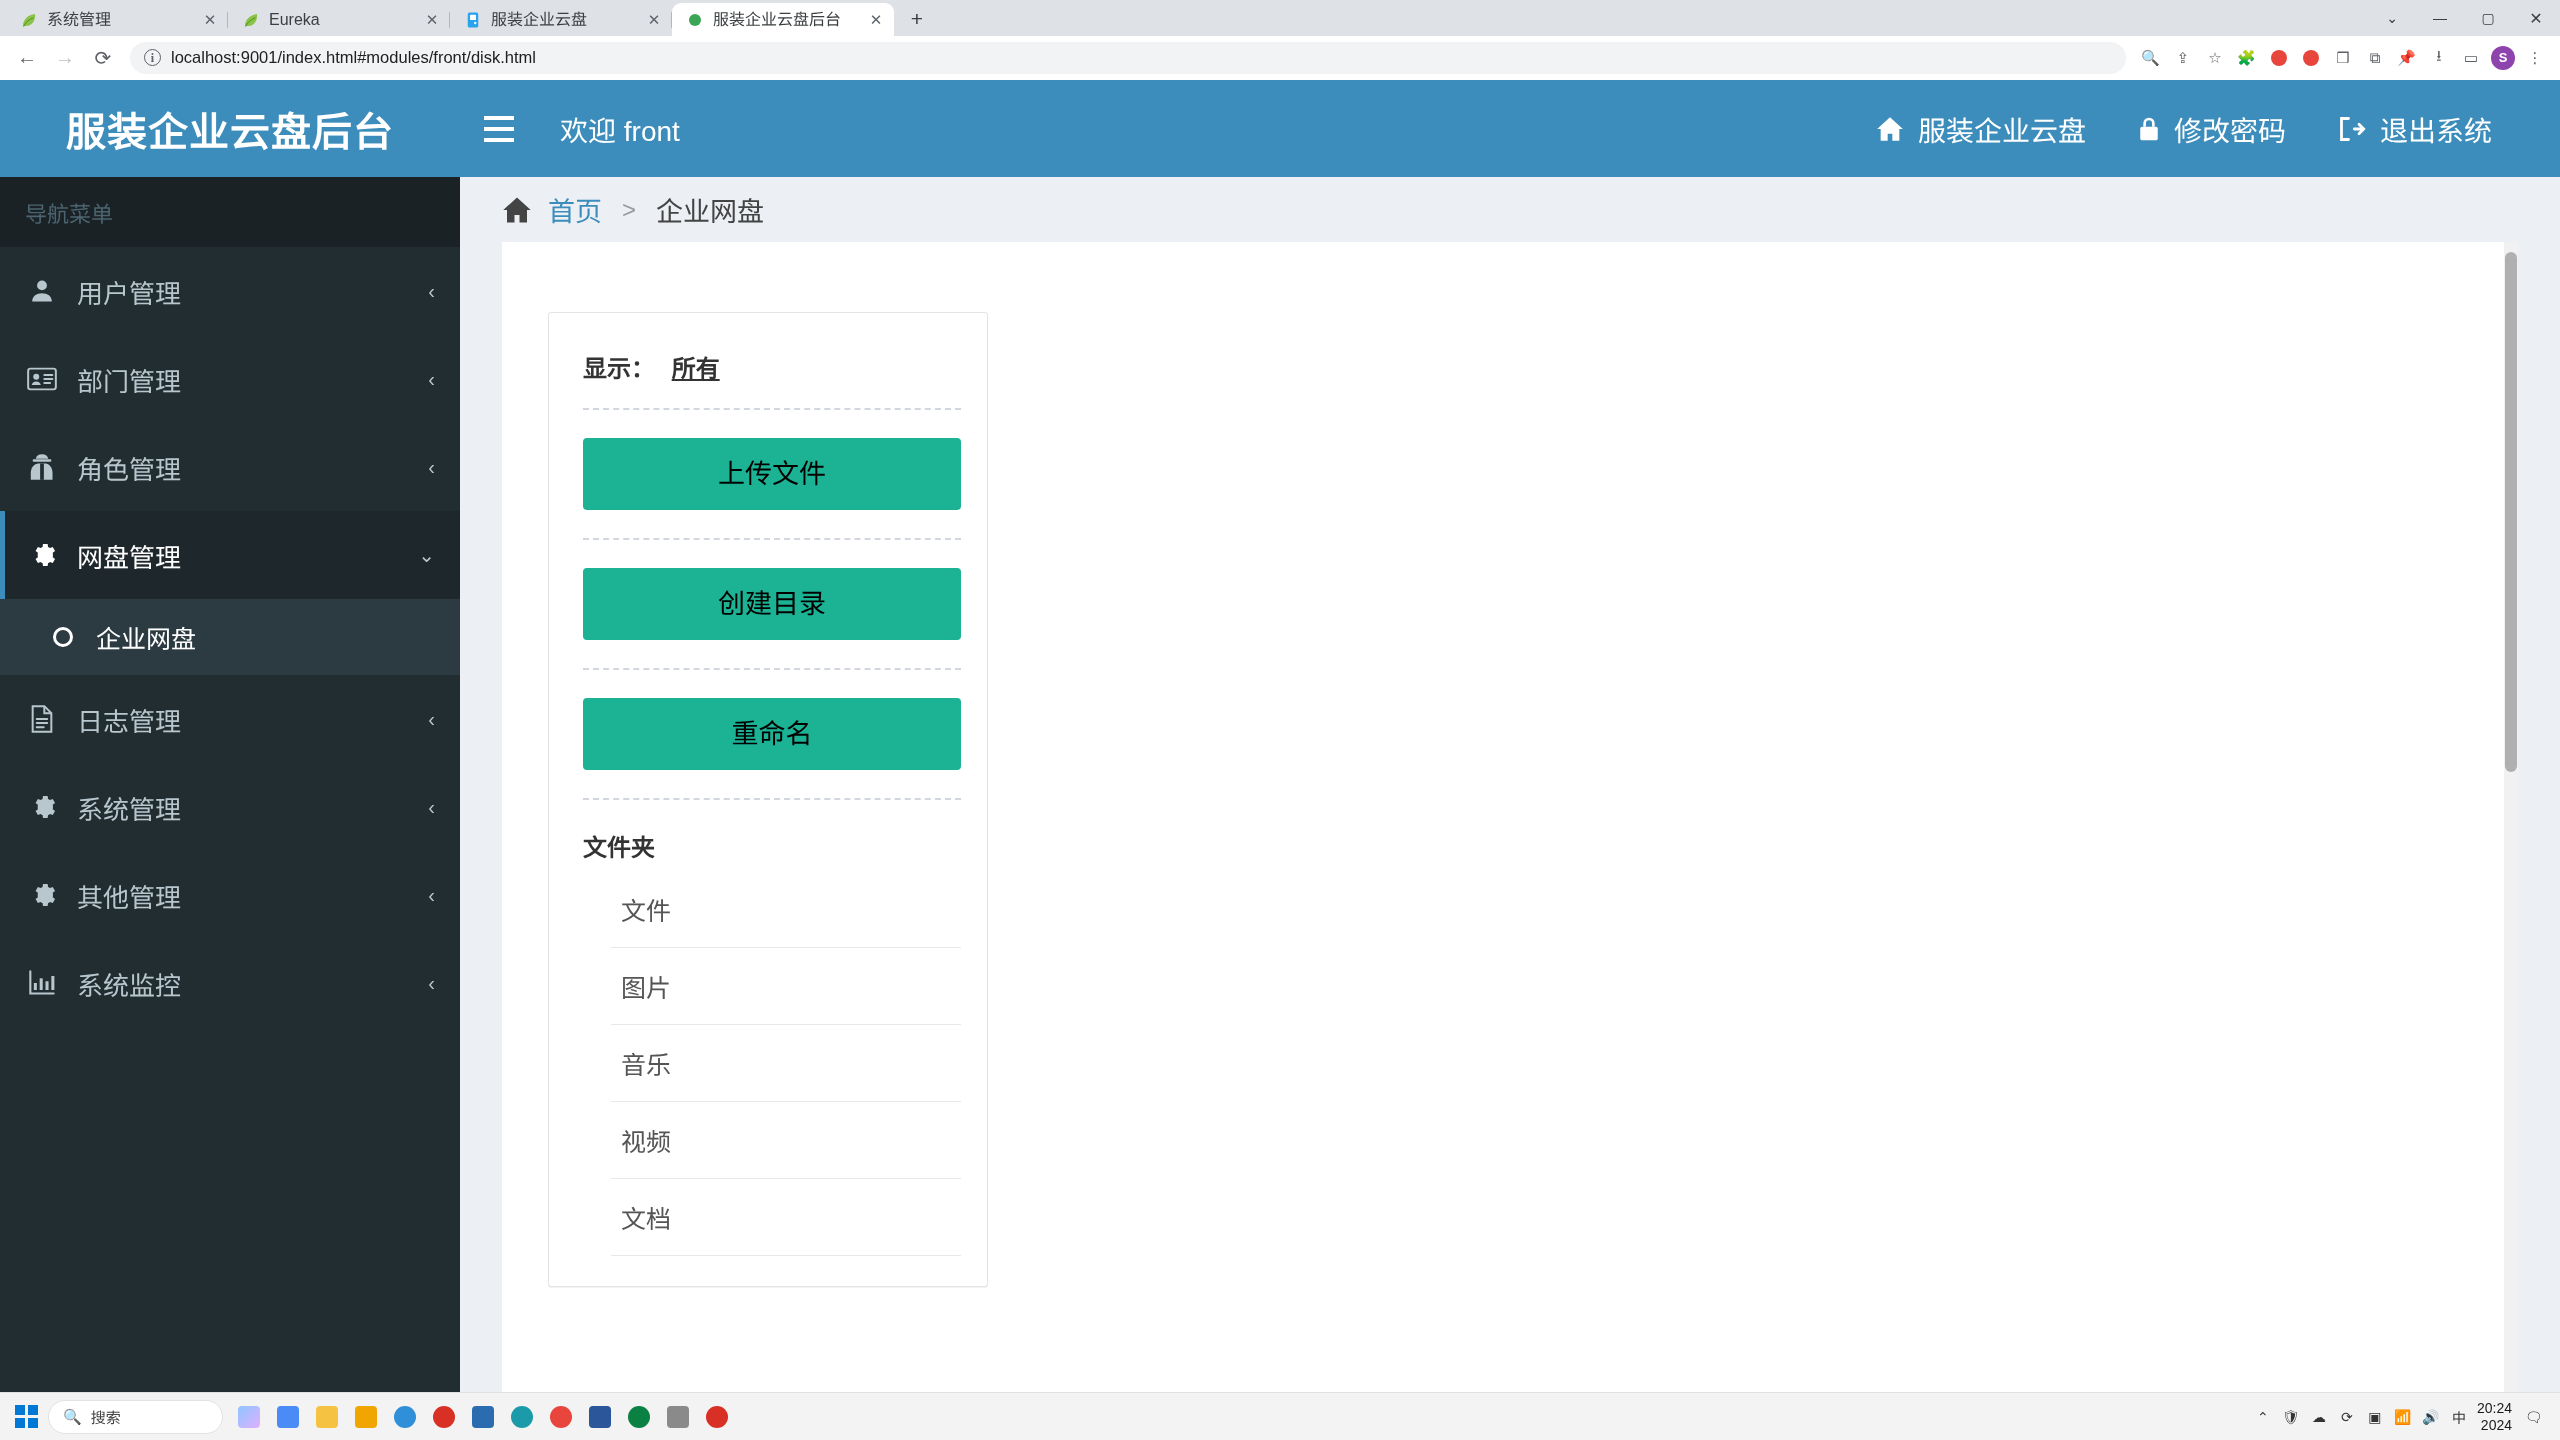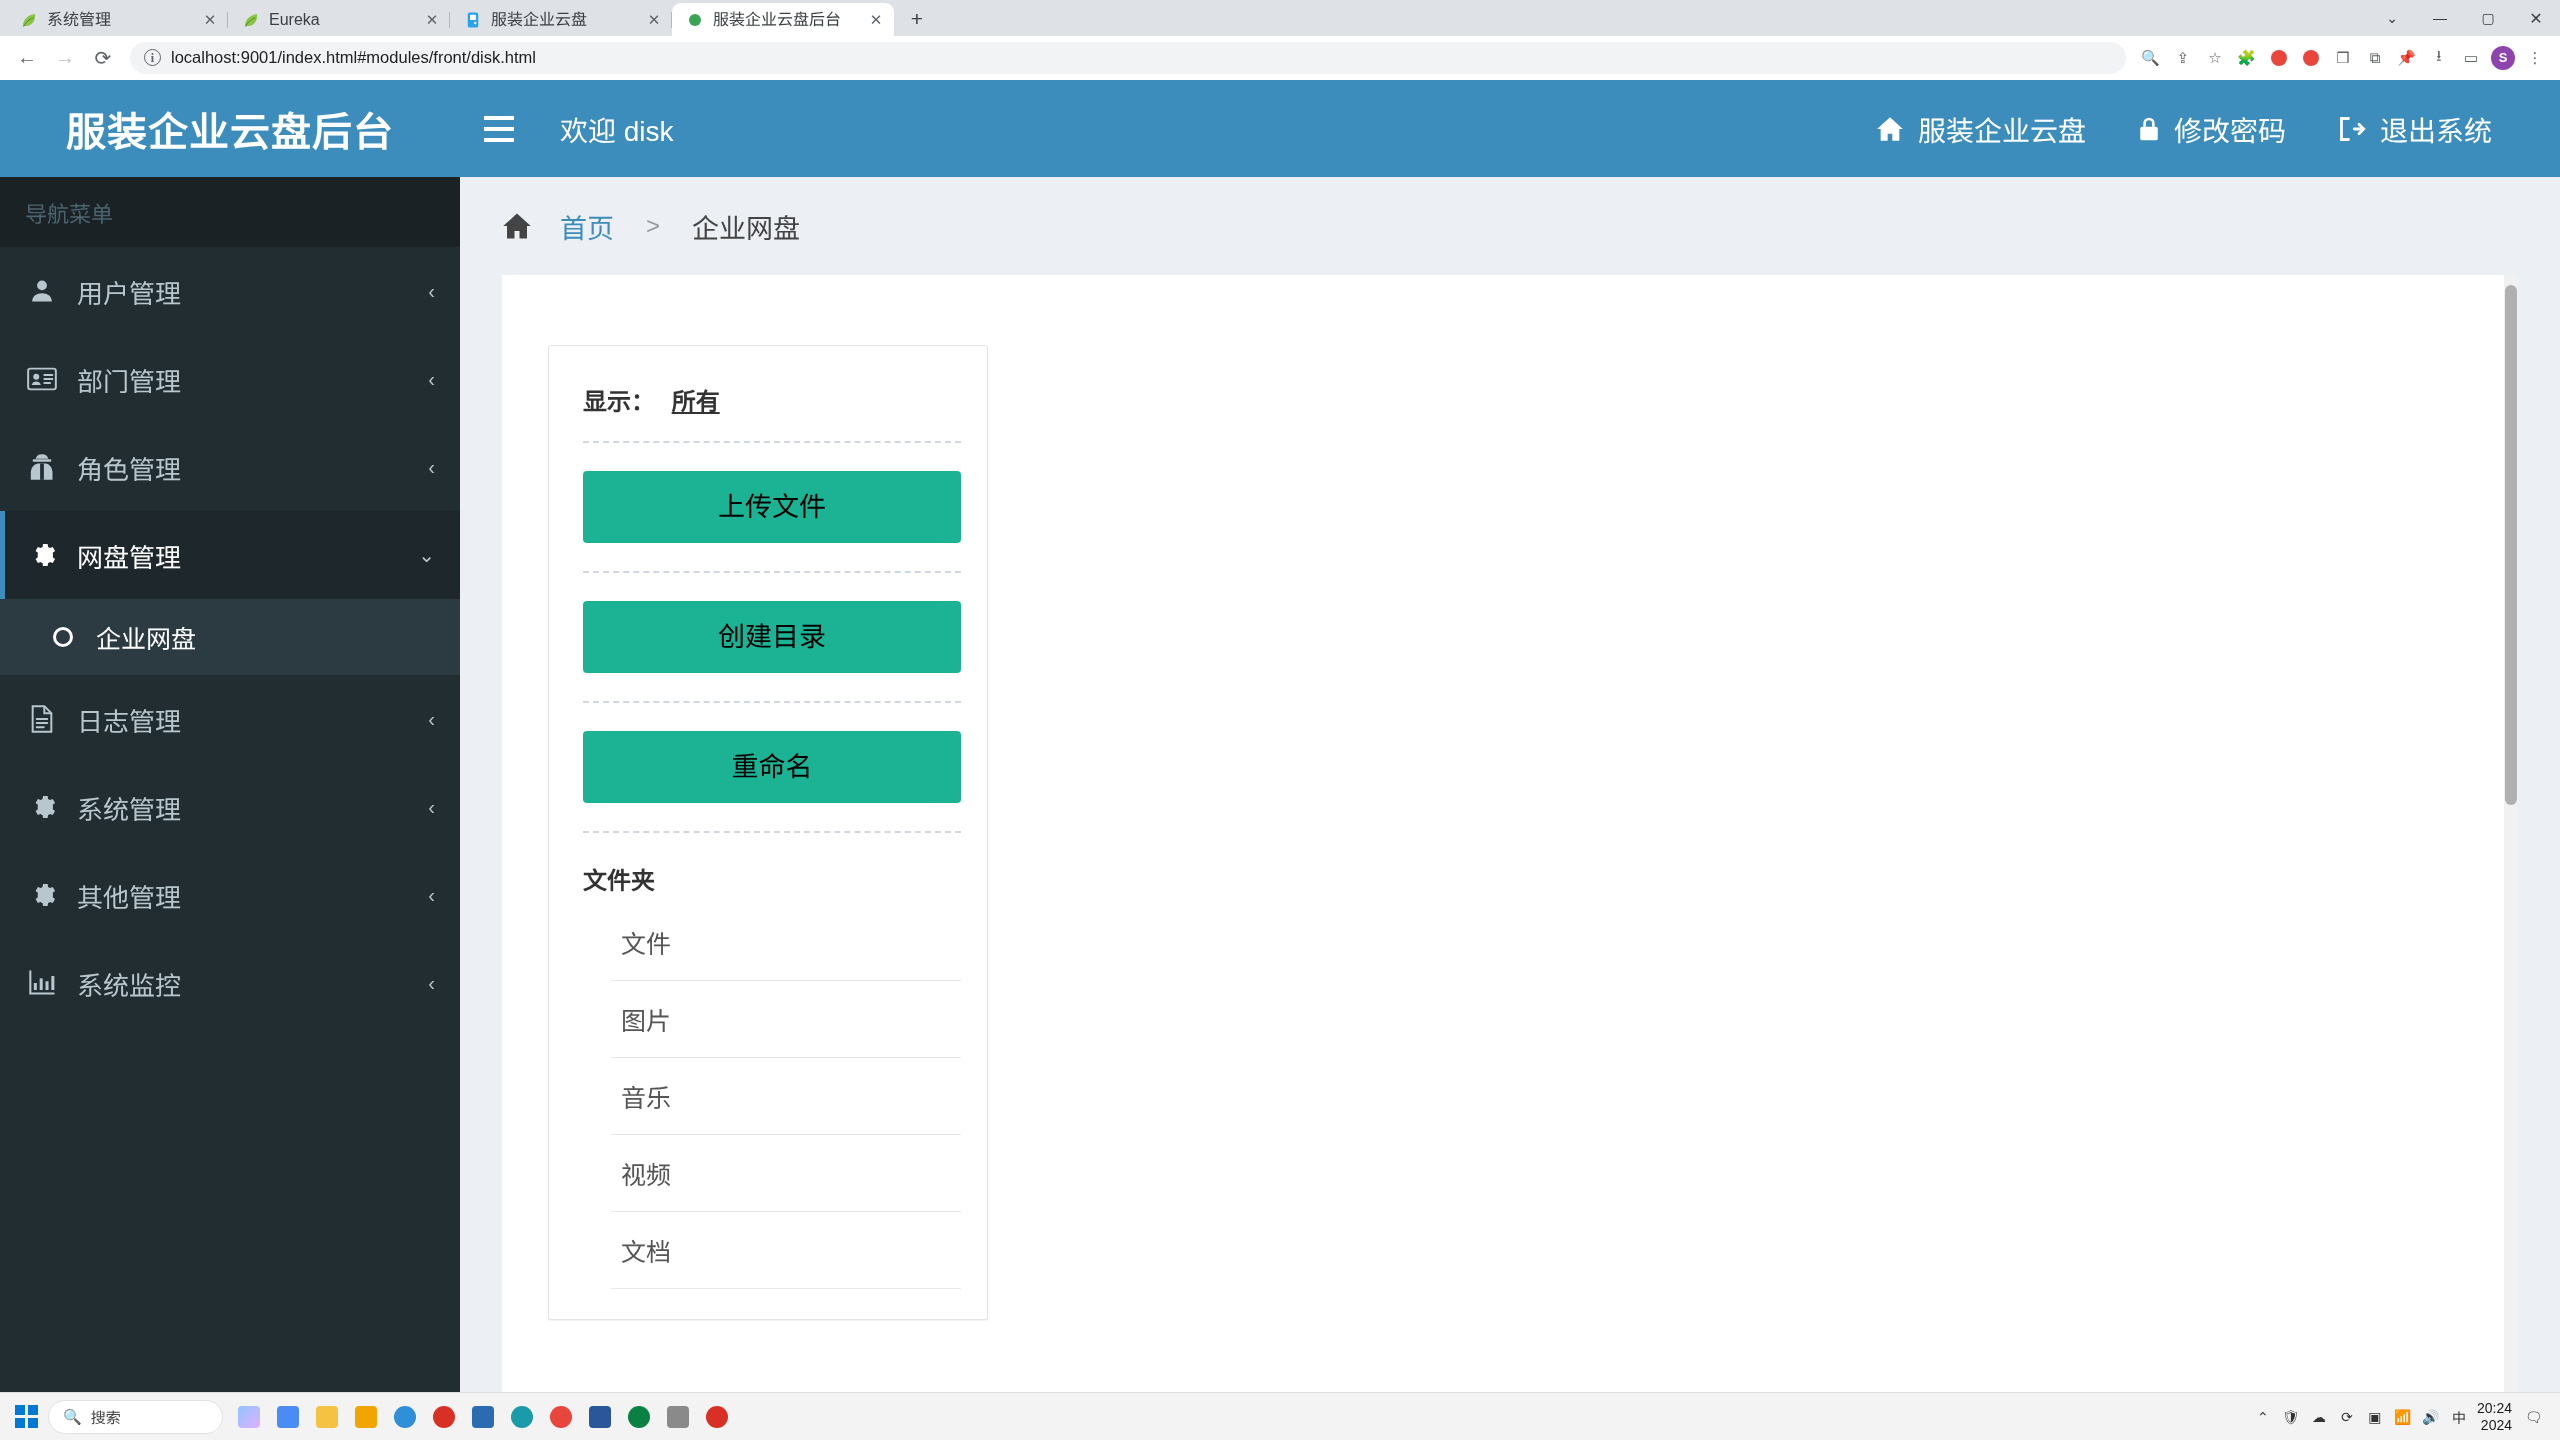--- a/index.html
+++ b/index.html
@@ -154,22 +154,22 @@
   .hamburger span { display: block; width: 30px; height: 4px; background: #ffffff; }
   .welcome { color: #ffffff; font-size: 28px; margin-left: 22px; }
   .topnav { margin-left: auto; display: flex; align-items: center; padding-right: 42px; gap: 0; }
   .topnav-item {
     display: flex; align-items: center; gap: 14px; color: #ffffff;
     font-size: 28px; padding: 0 26px; height: 97px;
   }
   .topnav-item .tn-icon { font-size: 26px; display: flex; align-items: center; }
 
   .breadcrumbbar {
-    height: 98px; background: #ecf0f5; display: flex; align-items: center;
-    padding-left: 42px; gap: 28px; flex: none;
+    height: 65px; background: #ecf0f5; display: flex; align-items: center;
+    padding-left: 42px; gap: 16px; flex: none;
   }
   .crumb-home-icon { font-size: 31px; color: #444; display: flex; align-items: center; }
   .crumb { color: #3c8dbc; font-size: 27px; }
   .crumb.current { color: #444444; }
   .crumb-sep { color: #999999; font-size: 24px; margin: 0 4px; }
 
   .page-body { flex: 1; padding: 0 42px 0 42px; min-height: 0; position: relative; }
   .content-panel {
     background: #ffffff; width: 100%; height: 100%;
     position: relative; overflow: hidden;
@@ -449,21 +449,21 @@
     </aside>
 
     <main class="content">
 
       <div class="topbar">
         <div class="hamburger">
           <span></span>
             <span></span>
             <span></span>
         </div>
-        <div class="welcome">欢迎 disk</div>
+        <div class="welcome">欢迎 front</div>
 
         <div class="topnav">
           <div class="topnav-item">
             <span class="tn-icon">
               <svg width="28" height="26" viewBox="0 0 24 22" fill="#ffffff">
                   <path d="M12 1 1 11h3v10h6v-6h4v6h6V11h3z"></path>
                 </svg>
             </span>
             <span>服装企业云盘</span>
           </div>

